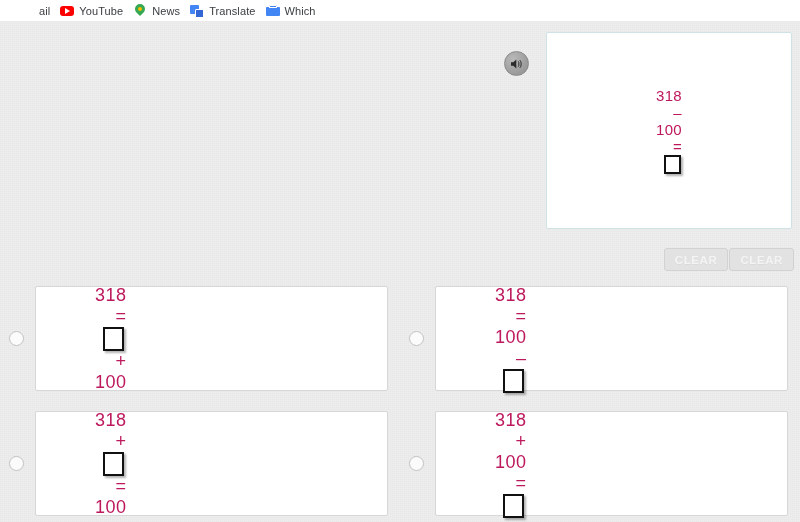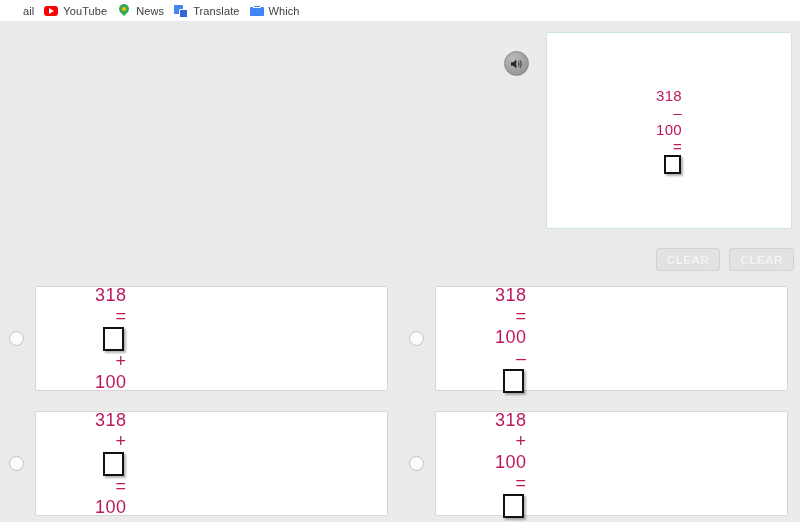--- a/index.html
+++ b/index.html
@@ -16,21 +16,21 @@
 
   
   .bookmark-bar {
     position: absolute;
     top: 0; left: 0;
     width: 800px;
     height: 21px;
     background: #ffffff;
     display: flex;
     align-items: center;
-    padding-left: 0px;
+    padding-left: 16px;
     box-sizing: border-box;
     z-index: 20;
   }
   .bm-item {
     display: flex;
     align-items: center;
     height: 21px;
     padding: 0 6px 0 4px;
     cursor: pointer;
     white-space: nowrap;
@@ -200,21 +200,21 @@
     box-shadow: 2px 2px 2px rgba(0,0,0,0.30);
     vertical-align: middle;
     cursor: pointer;
   }
 
   
   .action-row {
     position: absolute;
     right: 6px; top: 227px;
     display: flex;
-    gap: 9px;
+    gap: 1px;
   }
   .action-btn {
     min-width: 56px;
     height: 23px;
     padding: 0 10px;
     background: #e2e2e2;
     border: 1px solid #d2d2d2;
     border-radius: 3px;
     color: #f4f4f4;
     font-size: 11.5px;

